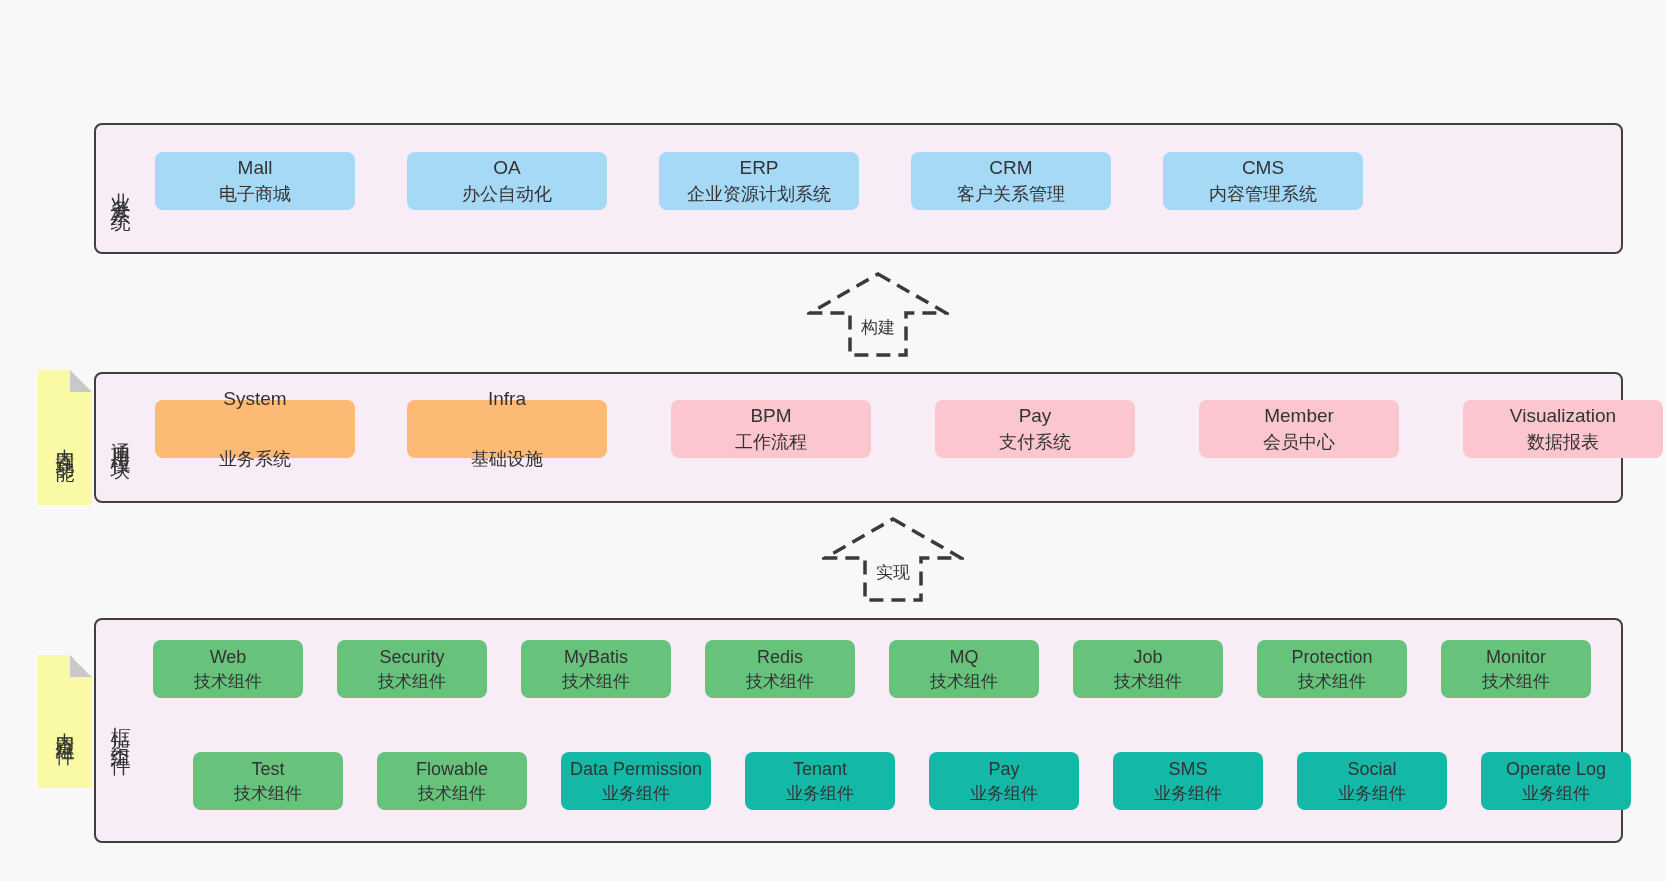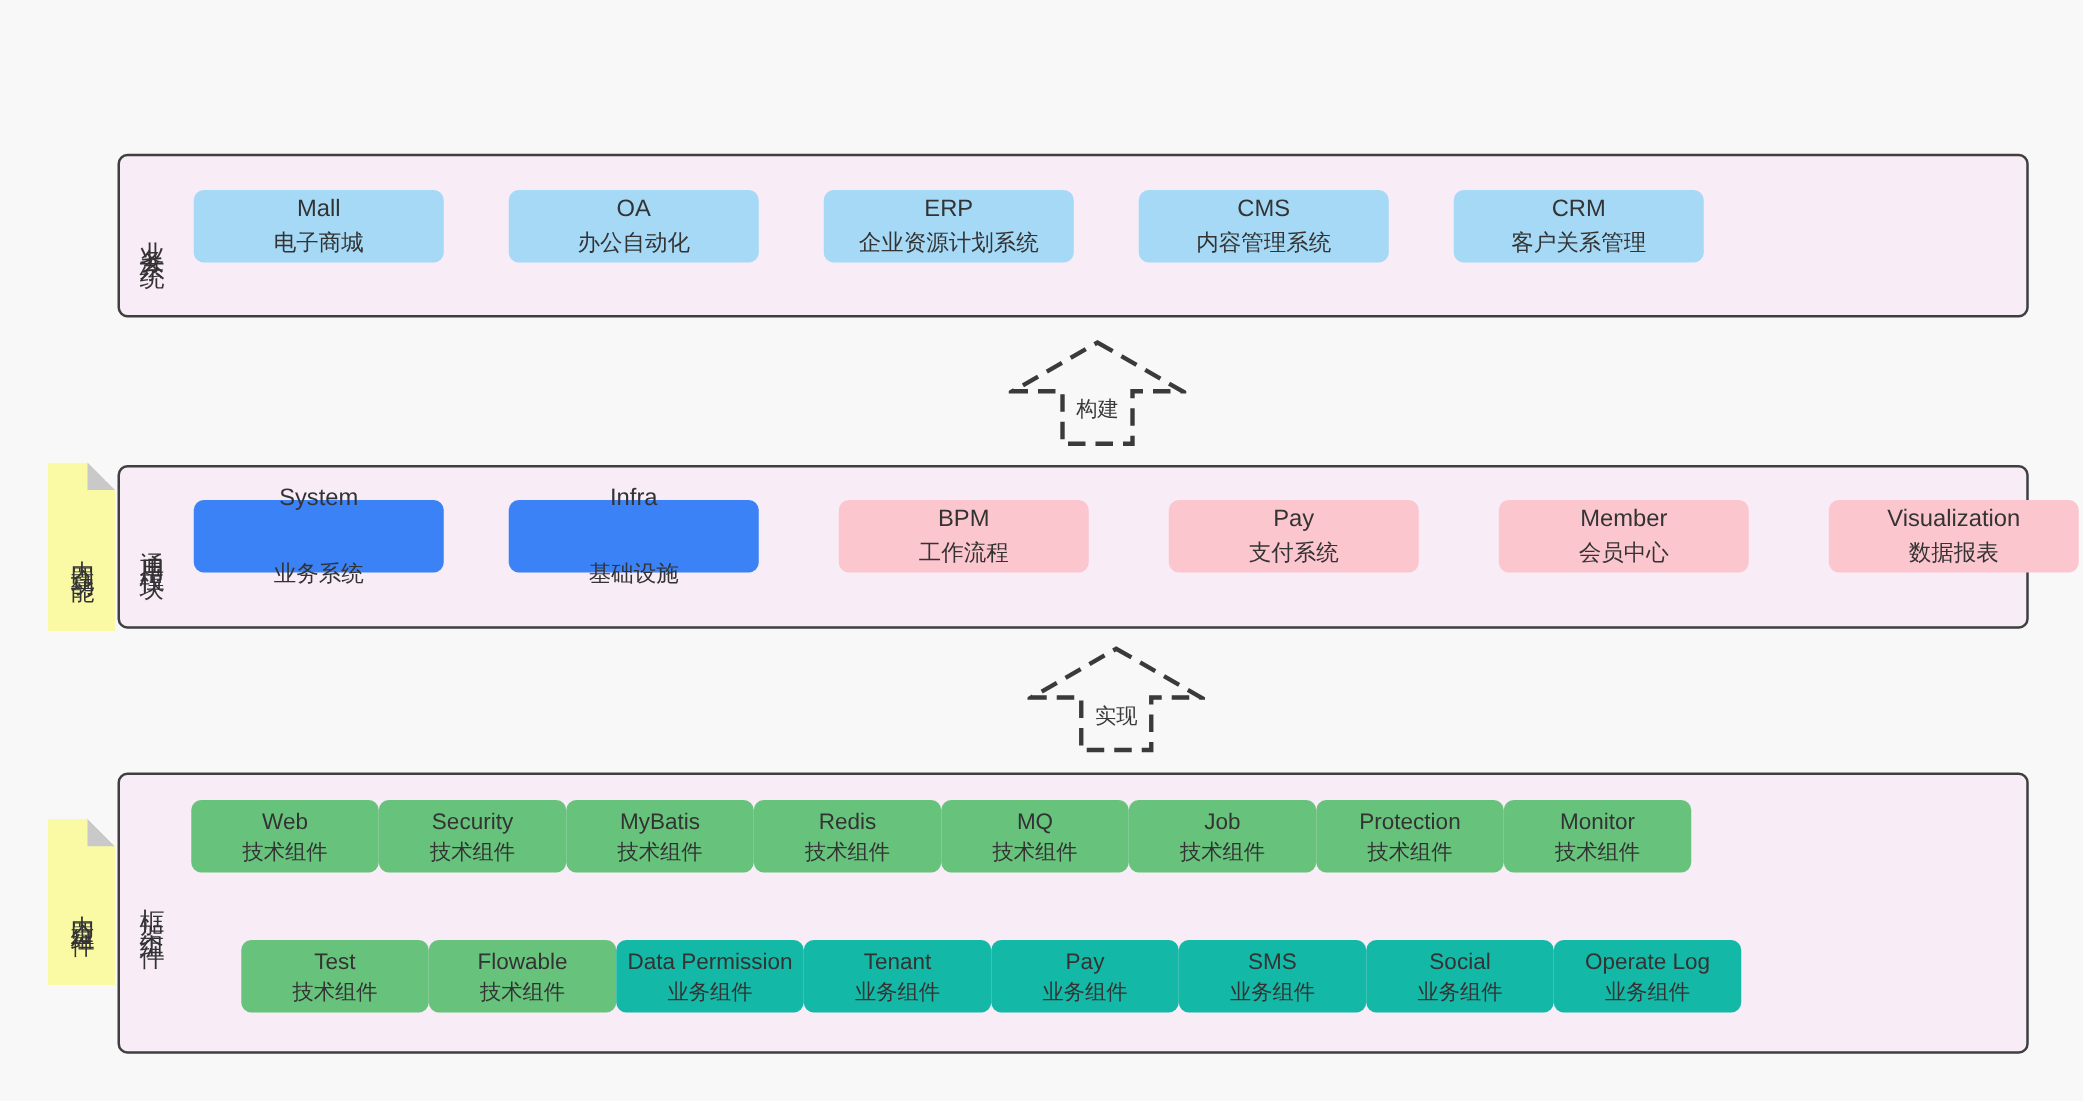--- a/index.html
+++ b/index.html
@@ -42,21 +42,21 @@
     white-space:nowrap;
   }
   .band-framework .band-label{ letter-spacing:10px; }
 
   
   .row{
     position:absolute;
     display:flex;
   }
   .row-6{ left:59px; gap:52px; }
-  .row-8{ left:57px; }
+  .row-8{ left:57px; gap:34px; }
   .band-business .row{ top:27px; }
   .band-modules  .row{ top:26px; }
   .band-framework .row.first { top:20px; }
   .band-framework .row.second{ top:132px;padding-left:40px; }
 
   .box{
     box-sizing:border-box;
     height:58px;
     border-radius:8px;
     display:flex;
@@ -68,21 +68,21 @@
     padding:4px 6px;
   }
   .row-6 .box{ width:200px; }
   .row-8 .box{ width:150px; }
   .box .t{ font-size:19px; }
   .box .s{ font-size:18px; }
   .row-8 .box .t{ font-size:18px; }
   .row-8 .box .s{ font-size:17px; }
 
   .blue      { background:#a6d9f6; }
-  .red       { background:#3b82f6;gap:35px; }
+  .red       { background:#fdba74;gap:35px; }
   .pink      { background:#fcc6cf;margin-left:12px; }
   .green     { background:#67c37c; }
   .lightgreen{ background:#14b8a6; }
 
   
   .sticky{
     position:absolute;
     left:38px;
     width:54px;
     background:#fafaa5;
@@ -146,26 +146,26 @@
       </div>
       <div class="box blue">
         <div class="t">OA</div>
         <div class="s">办公自动化</div>
       </div>
       <div class="box blue">
         <div class="t">ERP</div>
         <div class="s">企业资源计划系统</div>
       </div>
       <div class="box blue">
+        <div class="t">CRM</div>
+        <div class="s">客户关系管理</div>
+      </div>
+      <div class="box blue">
         <div class="t">CMS</div>
         <div class="s">内容管理系统</div>
-      </div>
-      <div class="box blue">
-        <div class="t">CRM</div>
-        <div class="s">客户关系管理</div>
       </div>
     </div>
   </div>
 
   <div class="arrow arrow-1">
     <svg width="142" height="88" viewBox="0 0 142 88">
       <path d="M71,3 L139,42 L99,42 L99,84 L43,84 L43,42 L3,42 Z" fill="none" stroke="#3a3a3a" stroke-width="3.5" stroke-dasharray="14 8" stroke-linejoin="miter"></path>
     </svg>
     <div class="arrow-label">构建</div>
   </div>

